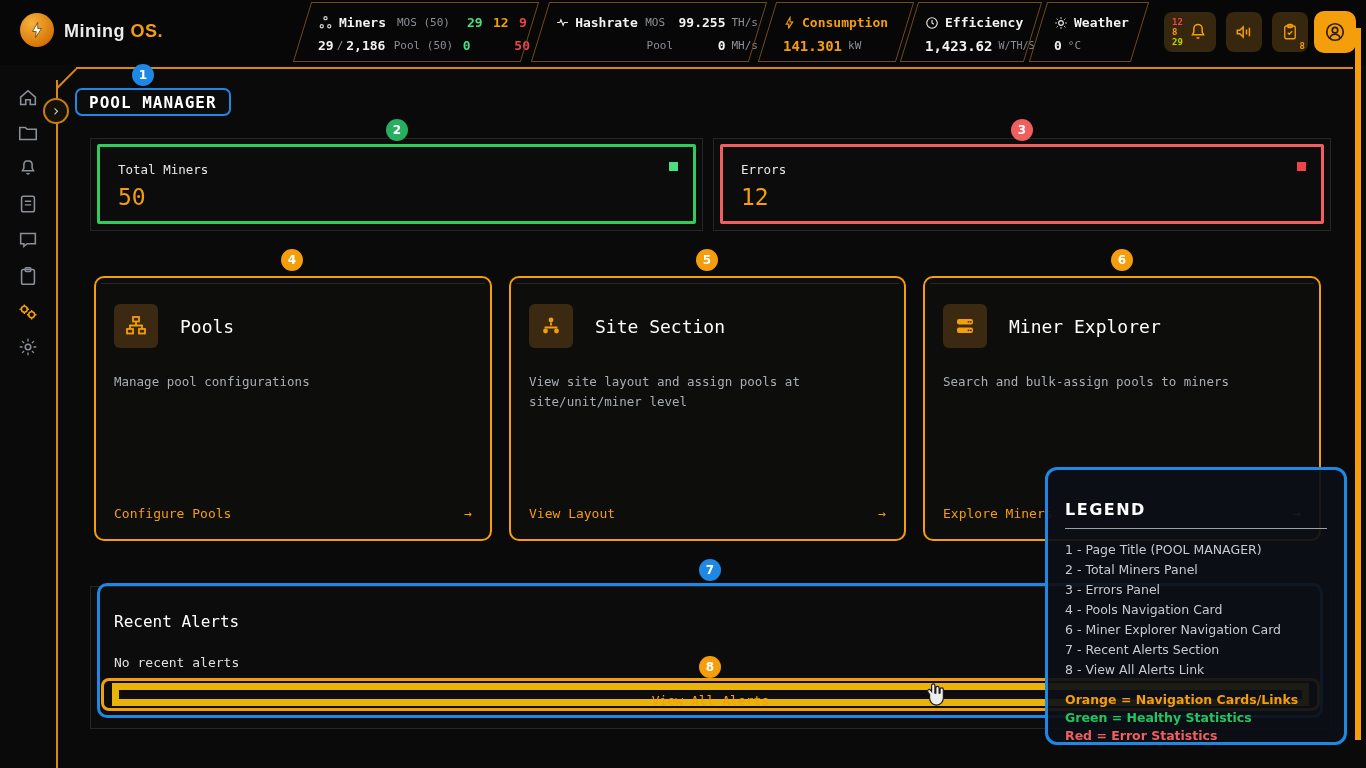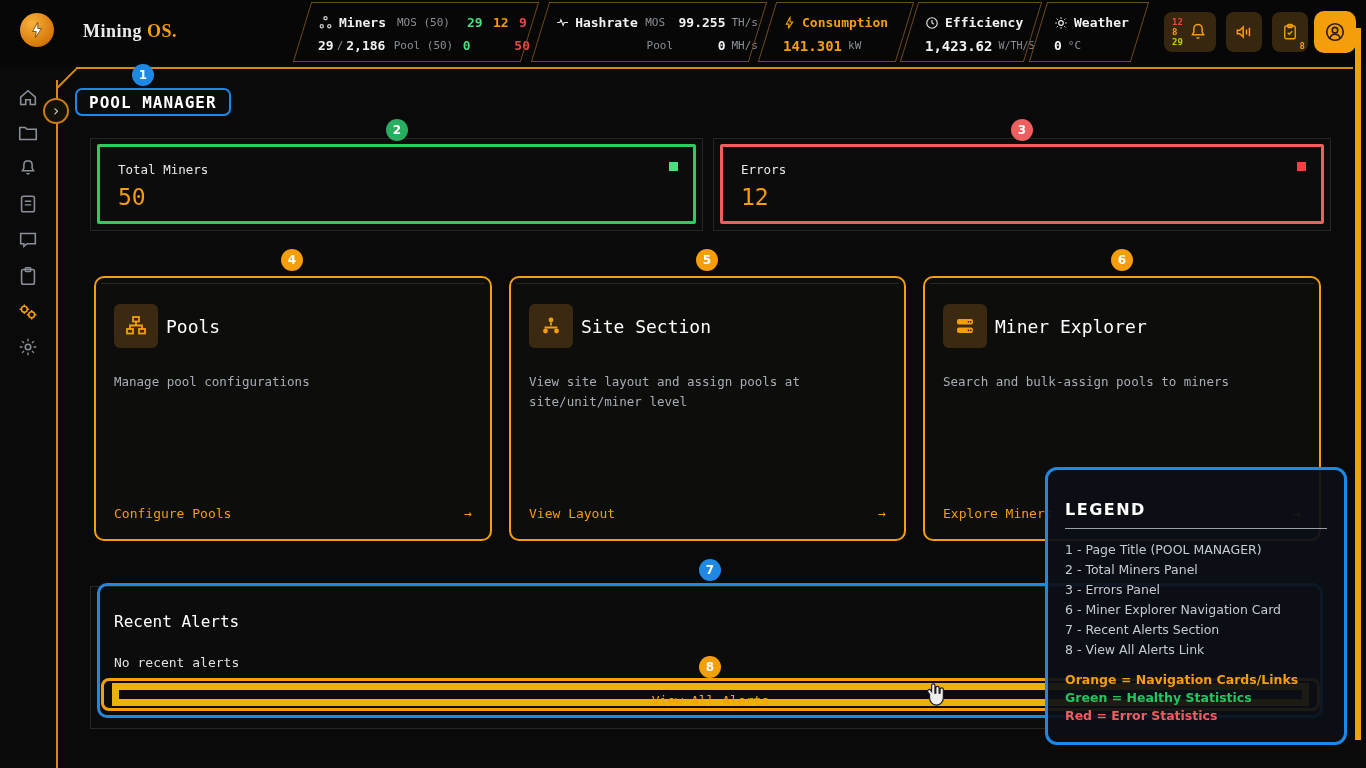--- a/index.html
+++ b/index.html
@@ -4,22 +4,22 @@
 <style>
   * { margin:0; padding:0; box-sizing:border-box; }
   html,body { width:1366px; height:768px; background:#0a0a0a; overflow:hidden;
               font-family:"DejaVu Sans Mono", monospace; color:#ececec; }
 
   
   .header { position:absolute; left:0; top:0; width:1366px; height:65px; background:#070707; }
   .logo-circle { position:absolute; left:20px; top:13px; width:34px; height:34px; border-radius:50%;
                  background:radial-gradient(circle at 35% 30%, #f7b23c, #d87808 70%, #8a4a05);
                  display:flex; align-items:center; justify-content:center; }
-  .brand { position:absolute; left:64px; top:21px; font-family:Liberation Serif, serif;
-           font-weight:bold; font-size:18px; letter-spacing:.5px;margin-left:19px; }
+  .brand { position:absolute; left:64px; top:21px; font-family:Liberation Sans, sans-serif;
+           font-weight:bold; font-size:18px; letter-spacing:.5px; }
   .brand .accent { color:#f59e0b; }
 
   .hblock { position:absolute; top:2px; height:60px; padding:9px 0 0 16px; }
   .hblock::before { content:""; position:absolute; inset:0; border:1px solid #6e4a1f;
                     transform:skewX(-17deg); pointer-events:none; }
   .hrow { display:flex; align-items:center; height:23px; white-space:nowrap; }
   .htitle { font-weight:bold; font-size:13px; color:#f2f2f2; }
   .hgray  { color:#8b8f96; font-size:11px; }
   .hval   { font-weight:bold; font-size:13px; color:#f2f2f2; }
   .c-green { color:#4ade80; } .c-orange { color:#f59e0b; } .c-red { color:#ef4444; }
@@ -51,21 +51,21 @@
   .stat-inner.green { border:3px solid #2ecc5e; }
   .stat-inner.red   { border:3px solid #f05f5f; }
   .stat-label { font-size:12.5px; color:#e8e8e8; }
   .stat-value { font-size:23px; color:#f59e0b; margin-top:7px; }
   .stat-square { position:absolute; top:15px; right:15px; width:9px; height:9px; }
 
   
   .card { position:absolute; top:276px; height:265px; border:2.5px solid #f59e0b; border-radius:10px;
           background:#0d0d0c; padding:26px 18px 0 18px; }
   .card::after { content:""; position:absolute; left:5px; right:5px; top:5px; border-top:1px solid #272727; }
-  .card-head { display:flex; align-items:center; gap:8px; }
+  .card-head { display:flex; align-items:center; gap:22px; }
   .card-icon-tile { width:44px; height:44px; border-radius:6px; background:#3b2a11;
                     display:flex; align-items:center; justify-content:center; color:#f59e0b; }
   .card-title { font-size:18px; color:#fff; }
   .card-desc { margin-top:24px; font-size:12.5px; line-height:1.6; color:#a8adb5; max-width:330px; }
   .card-footer { position:absolute; left:18px; right:18px; bottom:18px; display:flex;
                  justify-content:space-between; align-items:center; color:#f59e0b; font-size:13px; }
 
   
   .alerts-outer { position:absolute; left:90px; top:586px; width:1241px; height:143px;
                   border:1px solid #262626; background:#0c0c0c; }
@@ -381,20 +381,21 @@
 <div class="alerts-btn">
   <span>View All Alerts</span>
 </div>
 
 <div class="legend">
   <div class="legend-title">LEGEND</div>
   <hr class="legend-divider">
   <div class="legend-item">1 - Page Title (POOL MANAGER)</div>
   <div class="legend-item">2 - Total Miners Panel</div>
   <div class="legend-item">3 - Errors Panel</div>
+  <div class="legend-item">4 - Pools Navigation Card</div>
   <div class="legend-item">6 - Miner Explorer Navigation Card</div>
   <div class="legend-item">7 - Recent Alerts Section</div>
   <div class="legend-item">8 - View All Alerts Link</div>
   <div class="legend-notes">
     <div class="note-orange">Orange = Navigation Cards/Links</div>
     <div class="note-green">Green = Healthy Statistics</div>
     <div class="note-red">Red = Error Statistics</div>
   </div>
 </div>
 

